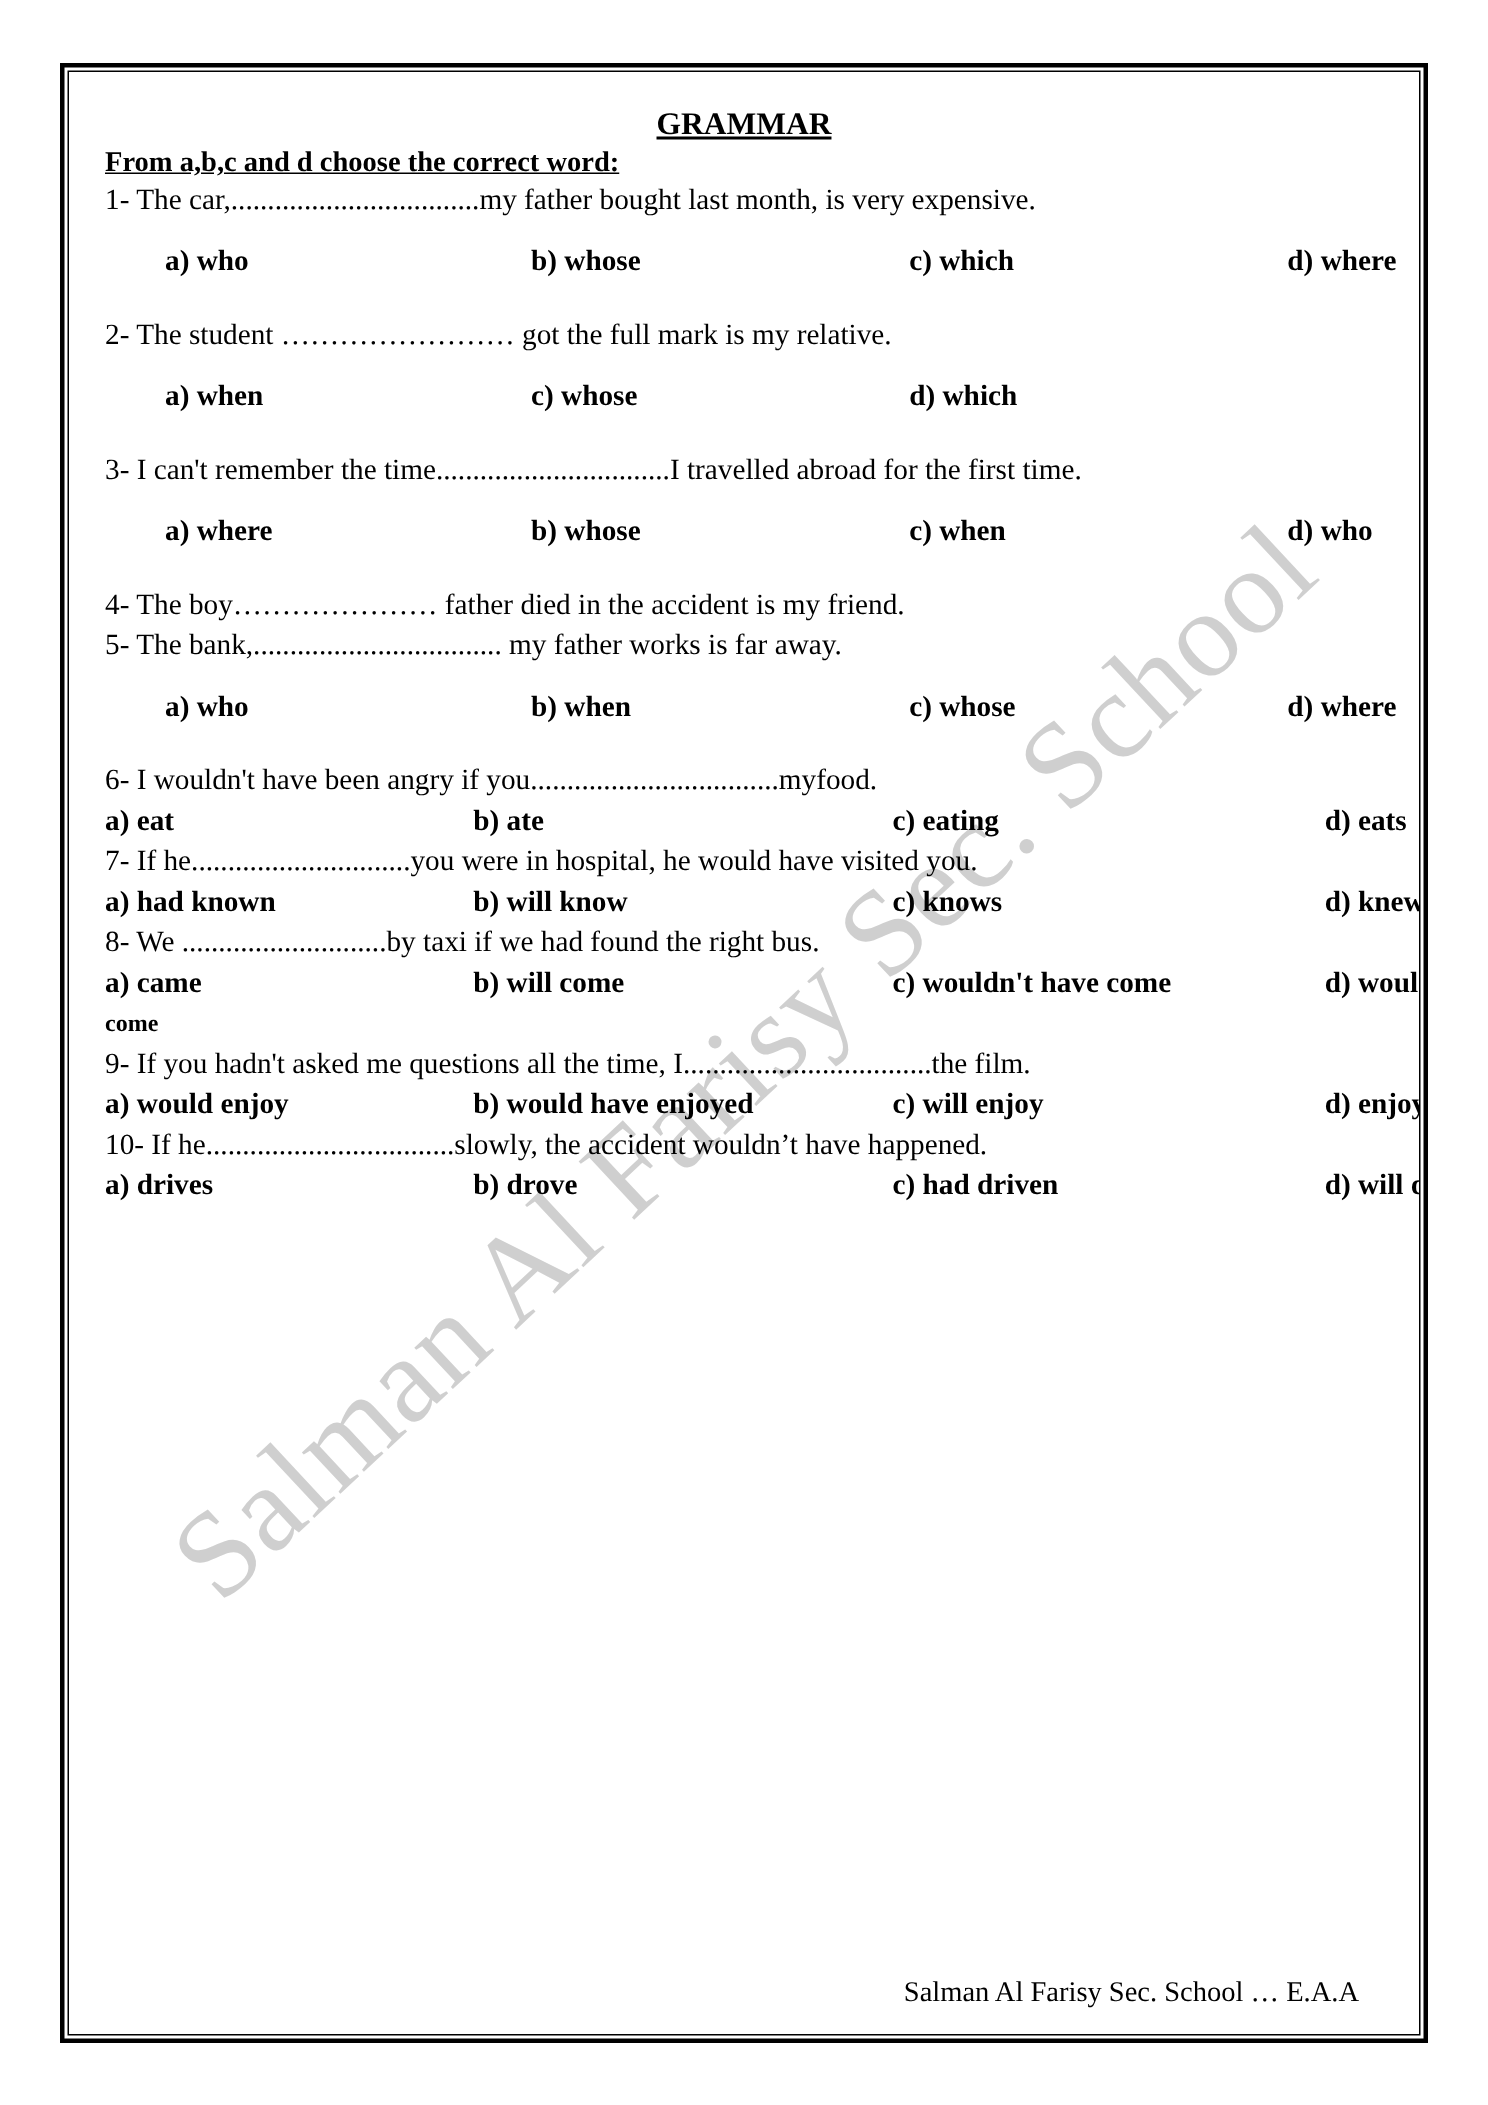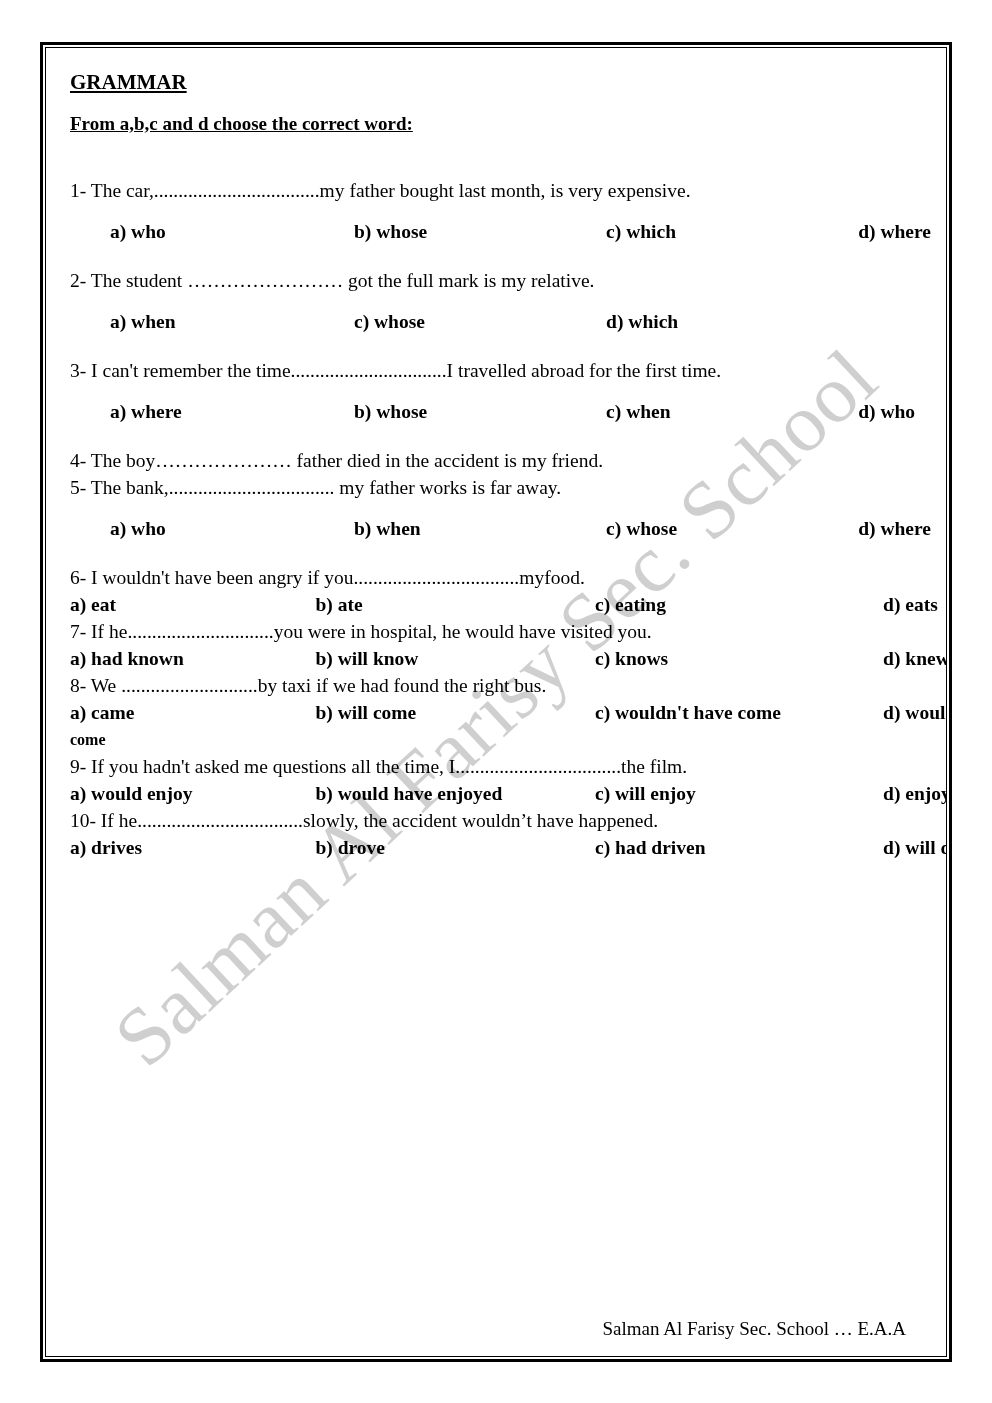--- a/index.html
+++ b/index.html
@@ -44,33 +44,33 @@
     white-space: nowrap;
     z-index: 0;
     letter-spacing: 1px;
     pointer-events: none;
   }
   .content {
     position: relative;
     z-index: 1;
   }
   .doc-title {
+    text-align: center;
     font-weight: bold;
     text-decoration: underline;
     font-size: 21px;
-    margin: 4px 0 18px 0;
+    margin: 4px 0 3px 0;
   }
   .instruction {
     font-weight: bold;
     text-decoration: underline;
     font-size: 19px;
     margin: 0;
   }
   .questions {
-    margin-top: 42px;
   }
   .q-text {
     font-size: 19.5px;
     margin: 0;
     line-height: 27px;
   }
   .options {
     display: grid;
     font-weight: bold;
     font-size: 19.5px;

